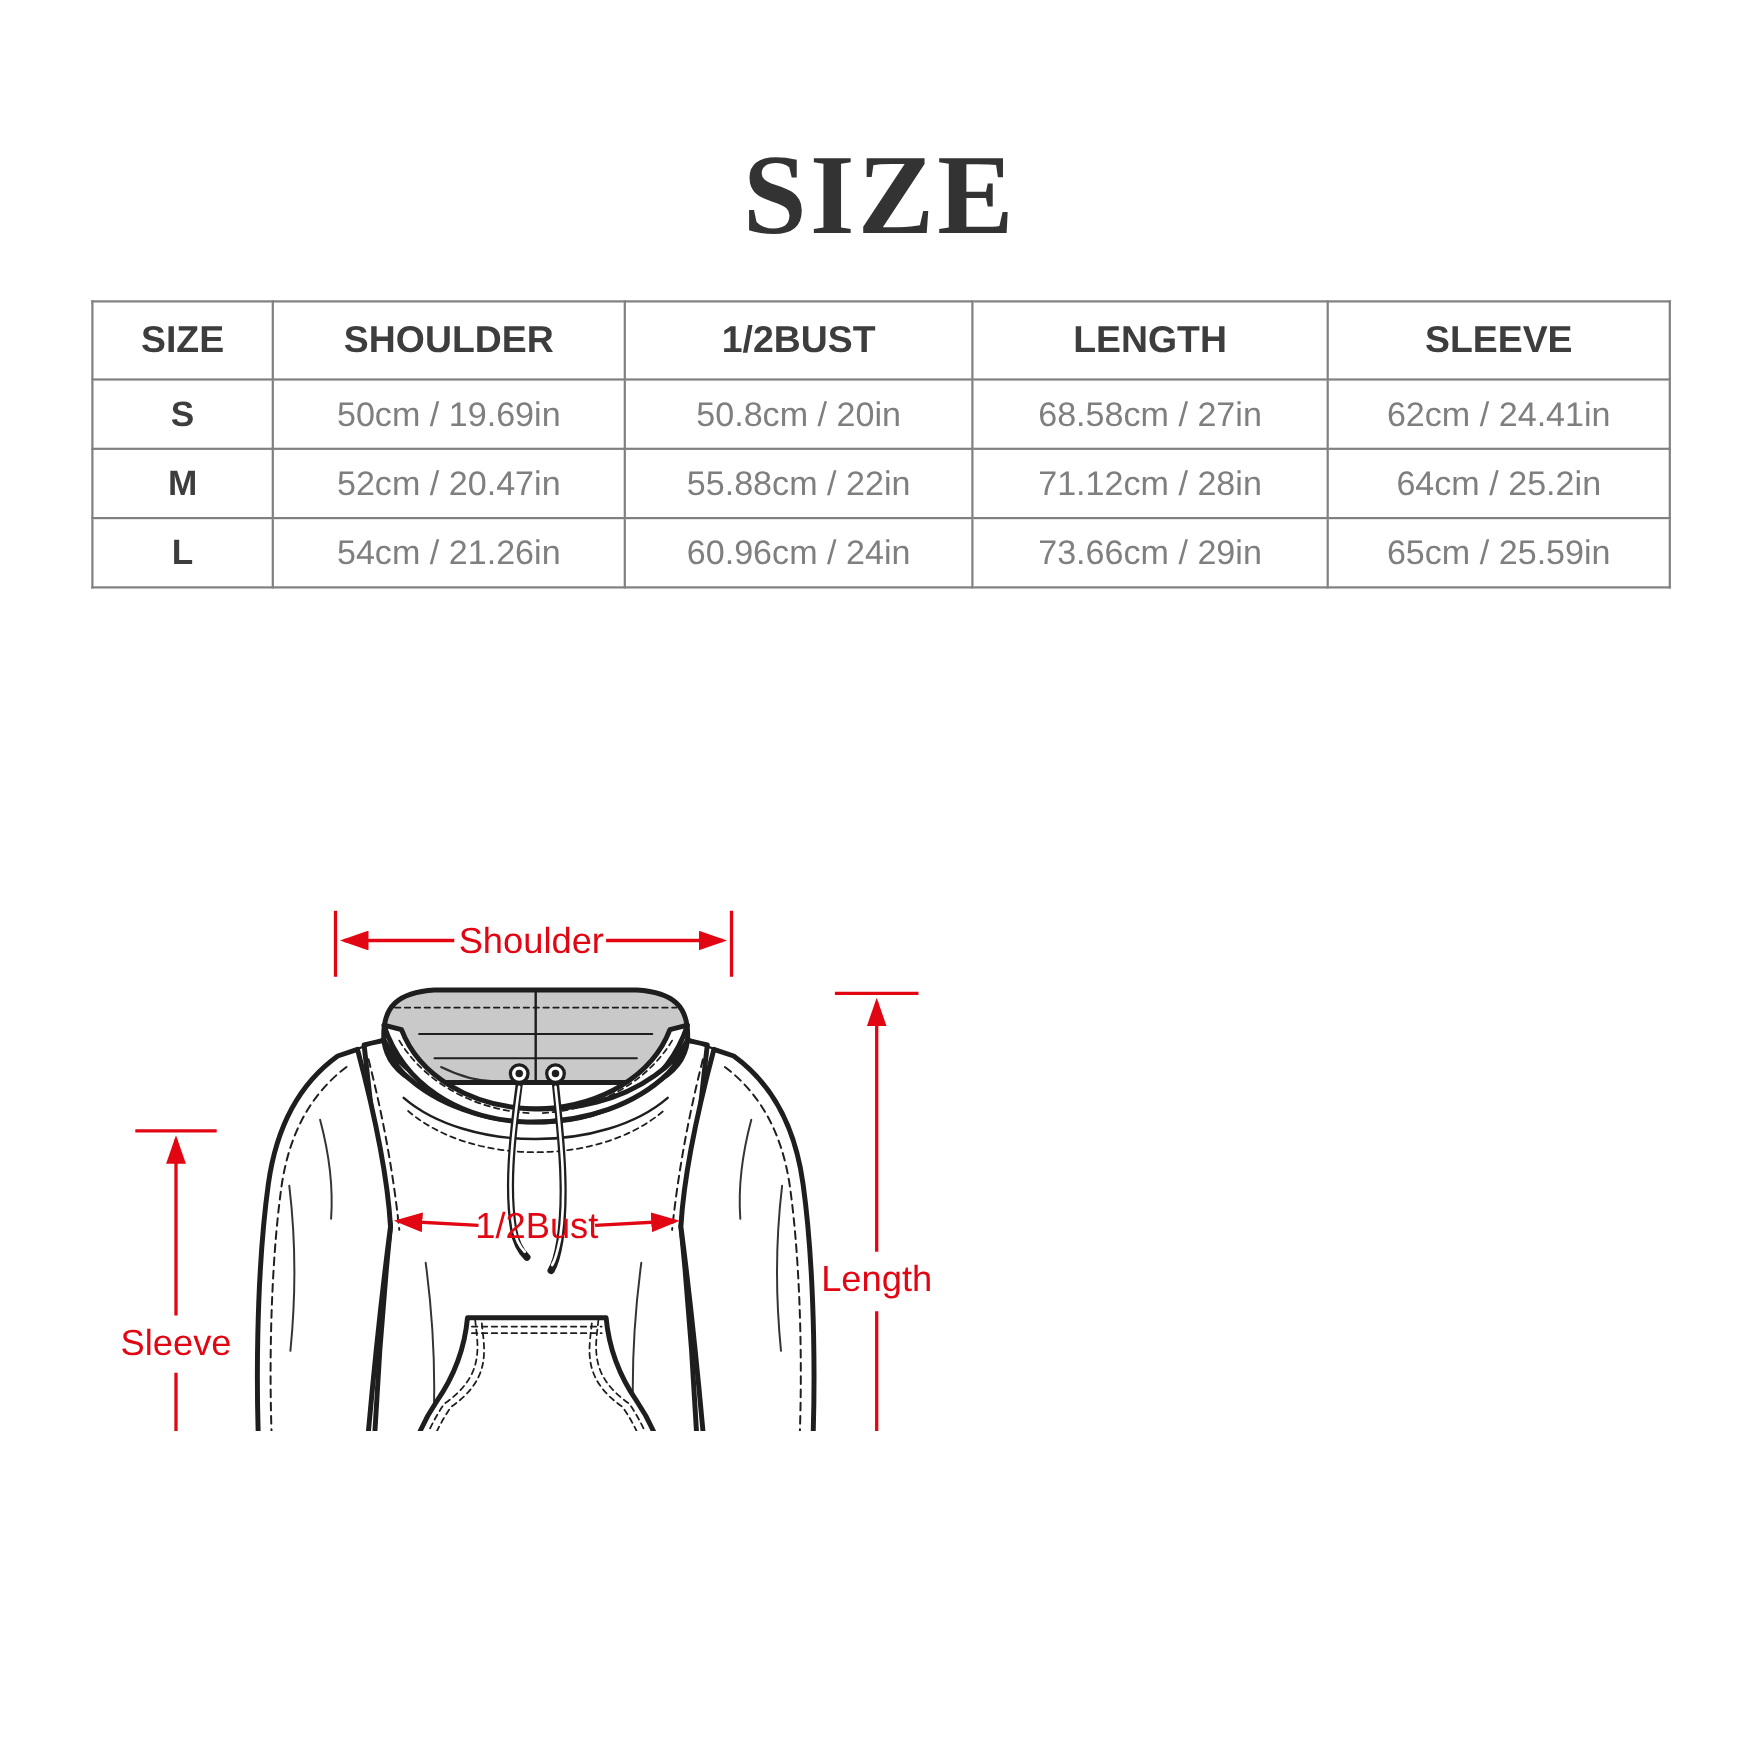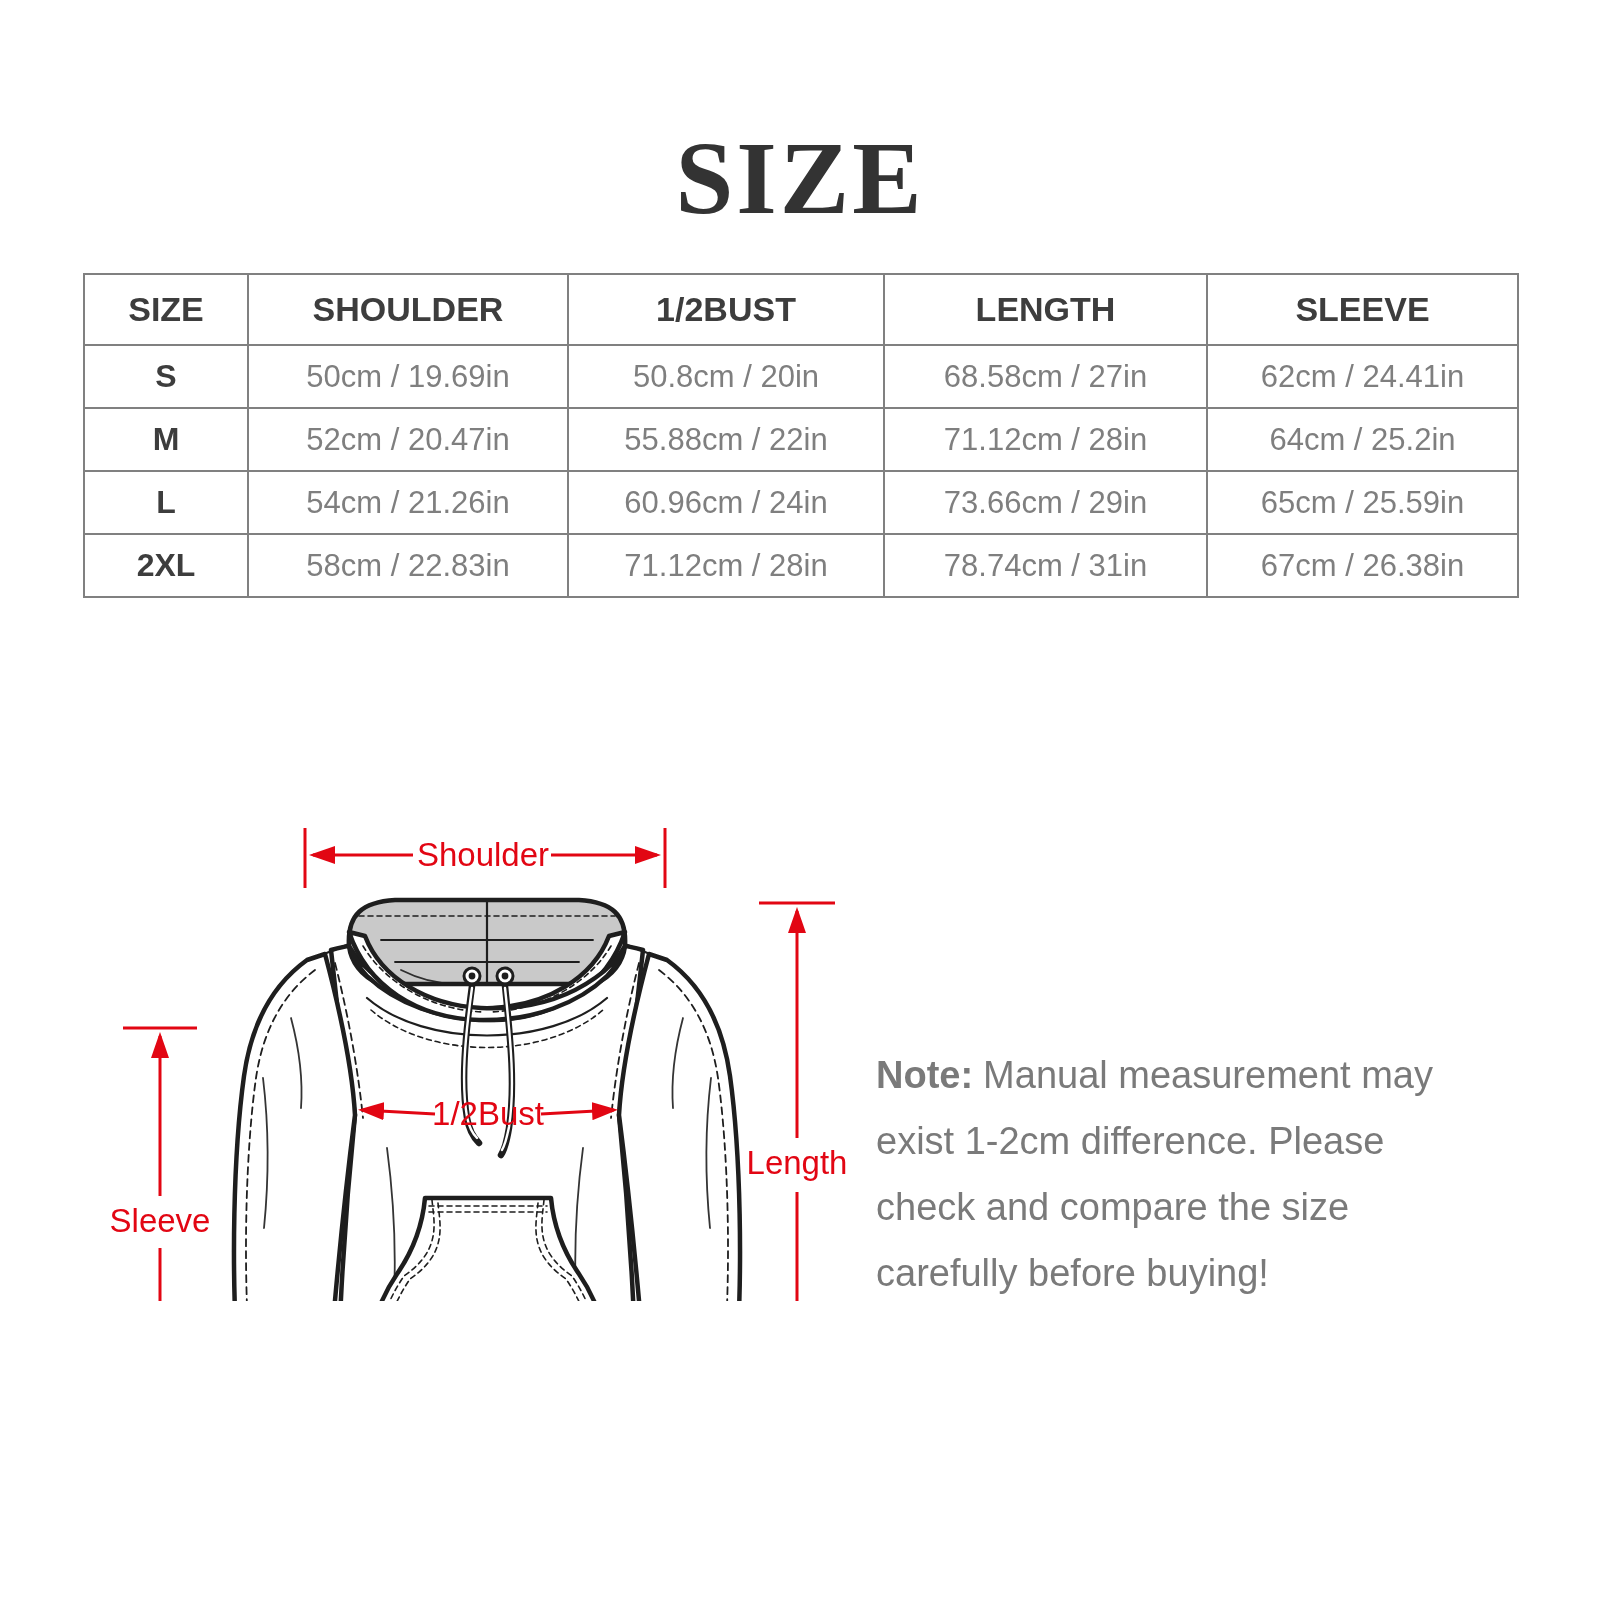--- a/index.html
+++ b/index.html
@@ -104,27 +104,20 @@
         <td>71.12cm / 28in</td>
         <td>64cm / 25.2in</td>
       </tr>
       <tr>
         <th>L</th>
         <td>54cm / 21.26in</td>
         <td>60.96cm / 24in</td>
         <td>73.66cm / 29in</td>
         <td>65cm / 25.59in</td>
       </tr>
-      <tr>
-        <th>2XL</th>
-        <td>58cm / 22.83in</td>
-        <td>71.12cm / 28in</td>
-        <td>78.74cm / 31in</td>
-        <td>67cm / 26.38in</td>
-      </tr>
     </tbody>
   </table>
 
   <svg class="diagram" width="780" height="700" viewBox="0 0 780 700">
     <defs>
       <marker id="ah" markerUnits="userSpaceOnUse" markerWidth="26" markerHeight="18" refX="22" refY="9" orient="auto">
         <path d="M0,0 L26,9 L0,18 Z"></path>
       </marker>
     </defs>
 
@@ -229,15 +222,14 @@
 
     <g>
       <line class="rl" x1="28" y1="210" x2="102" y2="210"></line>
       <line class="rl" x1="28" y1="640" x2="102" y2="640"></line>
       <line class="rl" x1="65" y1="378" x2="65" y2="218" marker-end="url(#ah)"></line>
       <line class="rl" x1="65" y1="430" x2="65" y2="632" marker-end="url(#ah)"></line>
       <text class="rt" x="65" y="414">Sleeve</text>
     </g>
   </svg>
 
-  <p class="note"><span class="note-label">Note:</span><span>Manual measurement may exist 1-2cm difference. Please check and compare the size carefully before buying!</span></p>
 
 </div>
 
 </body></html>

